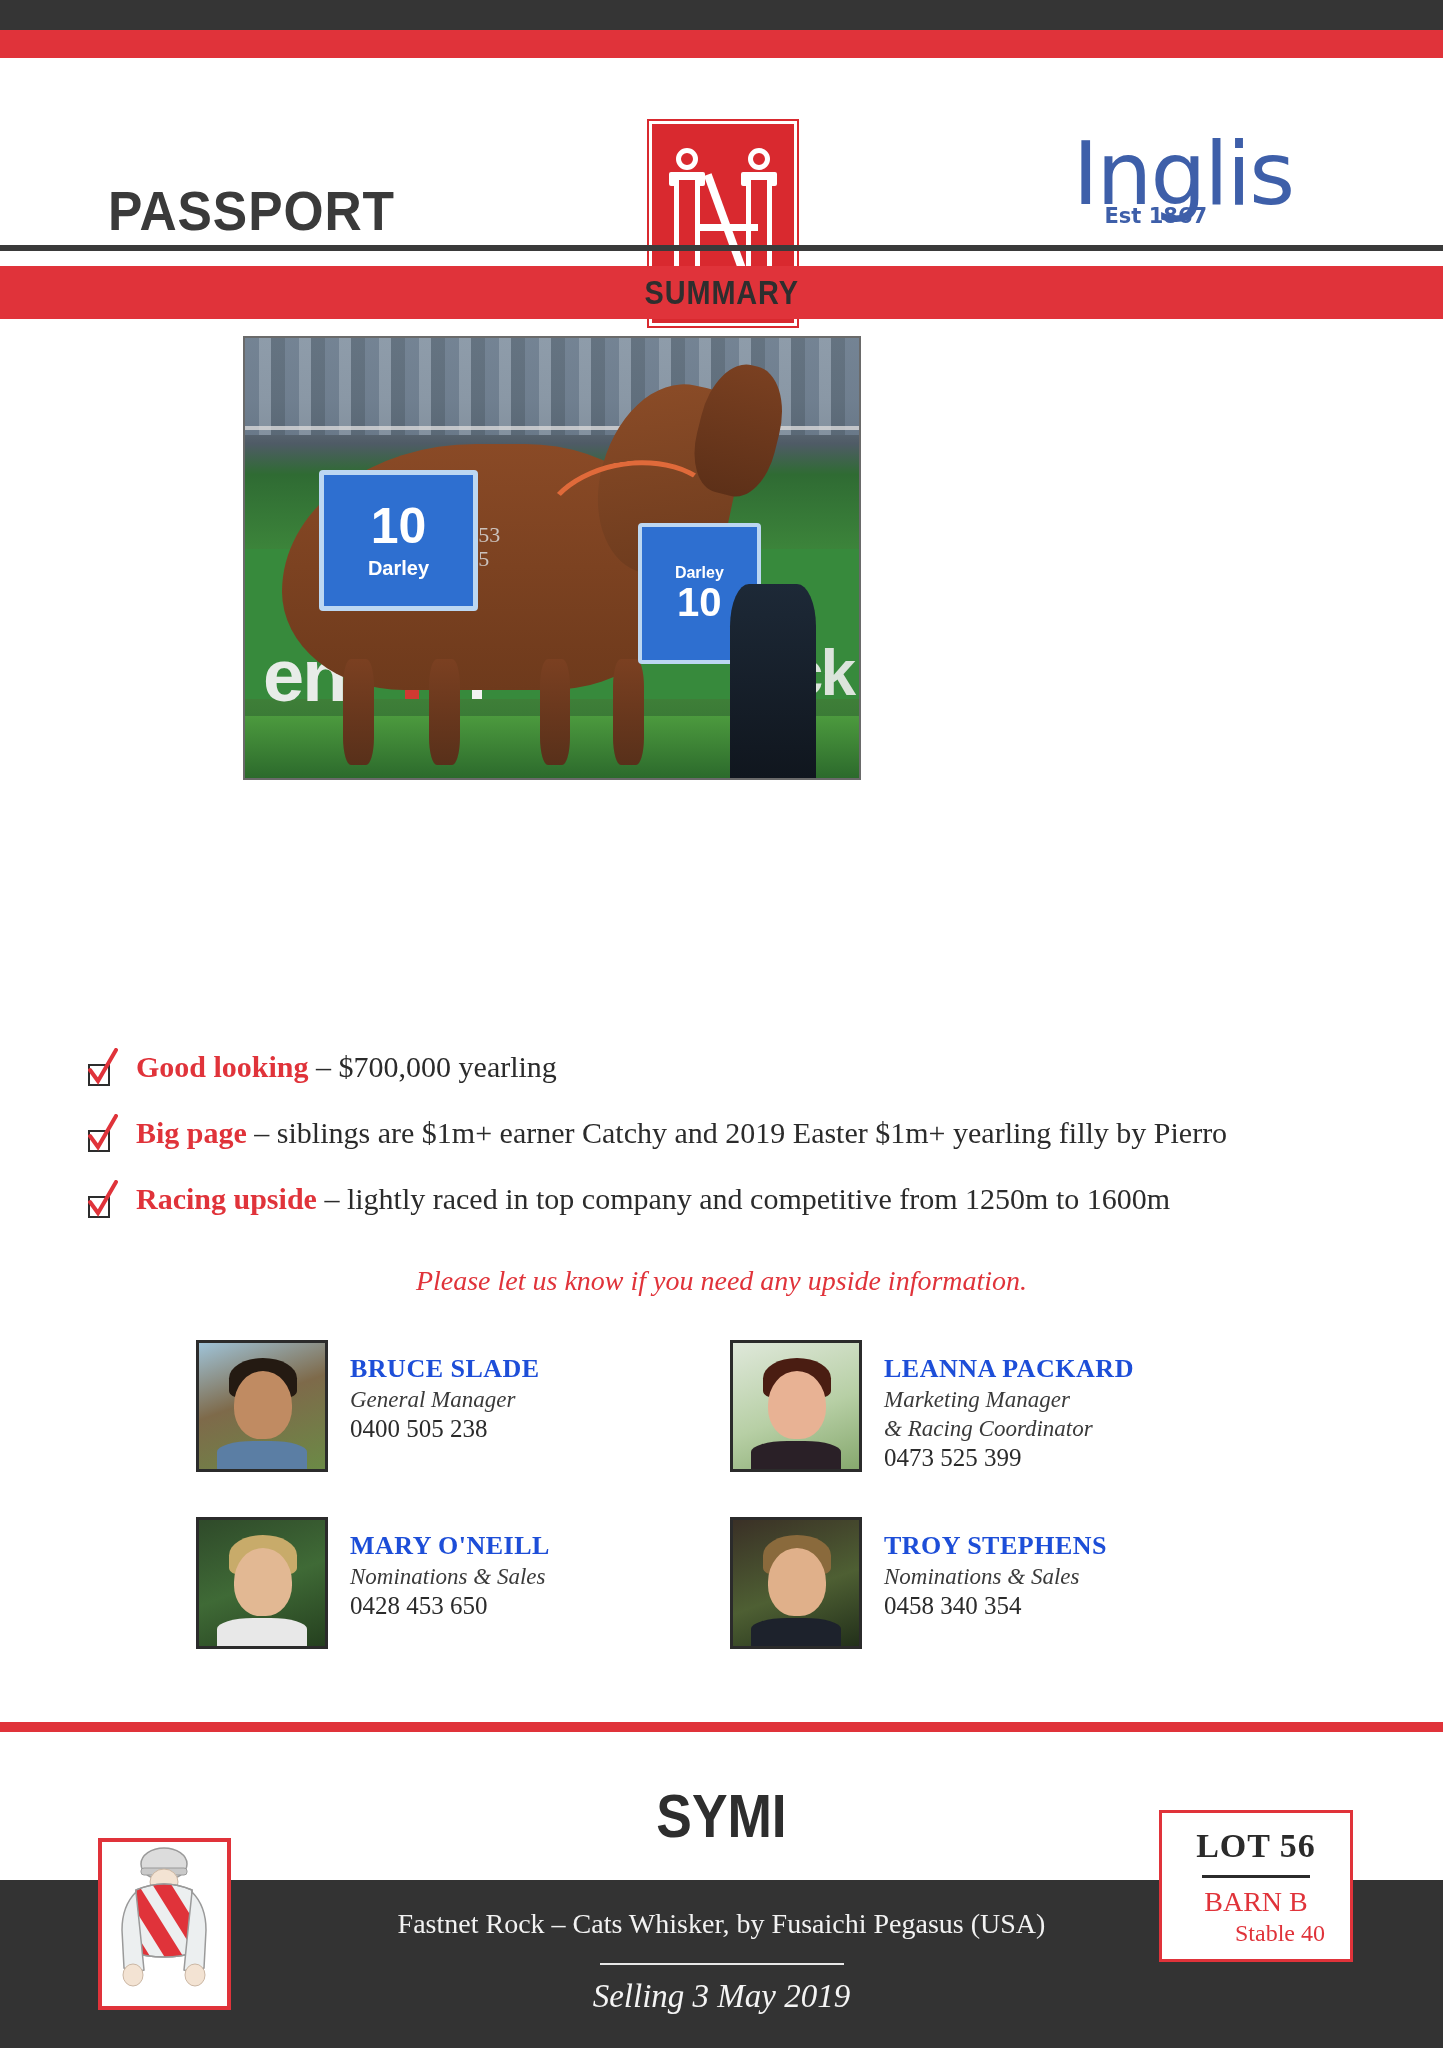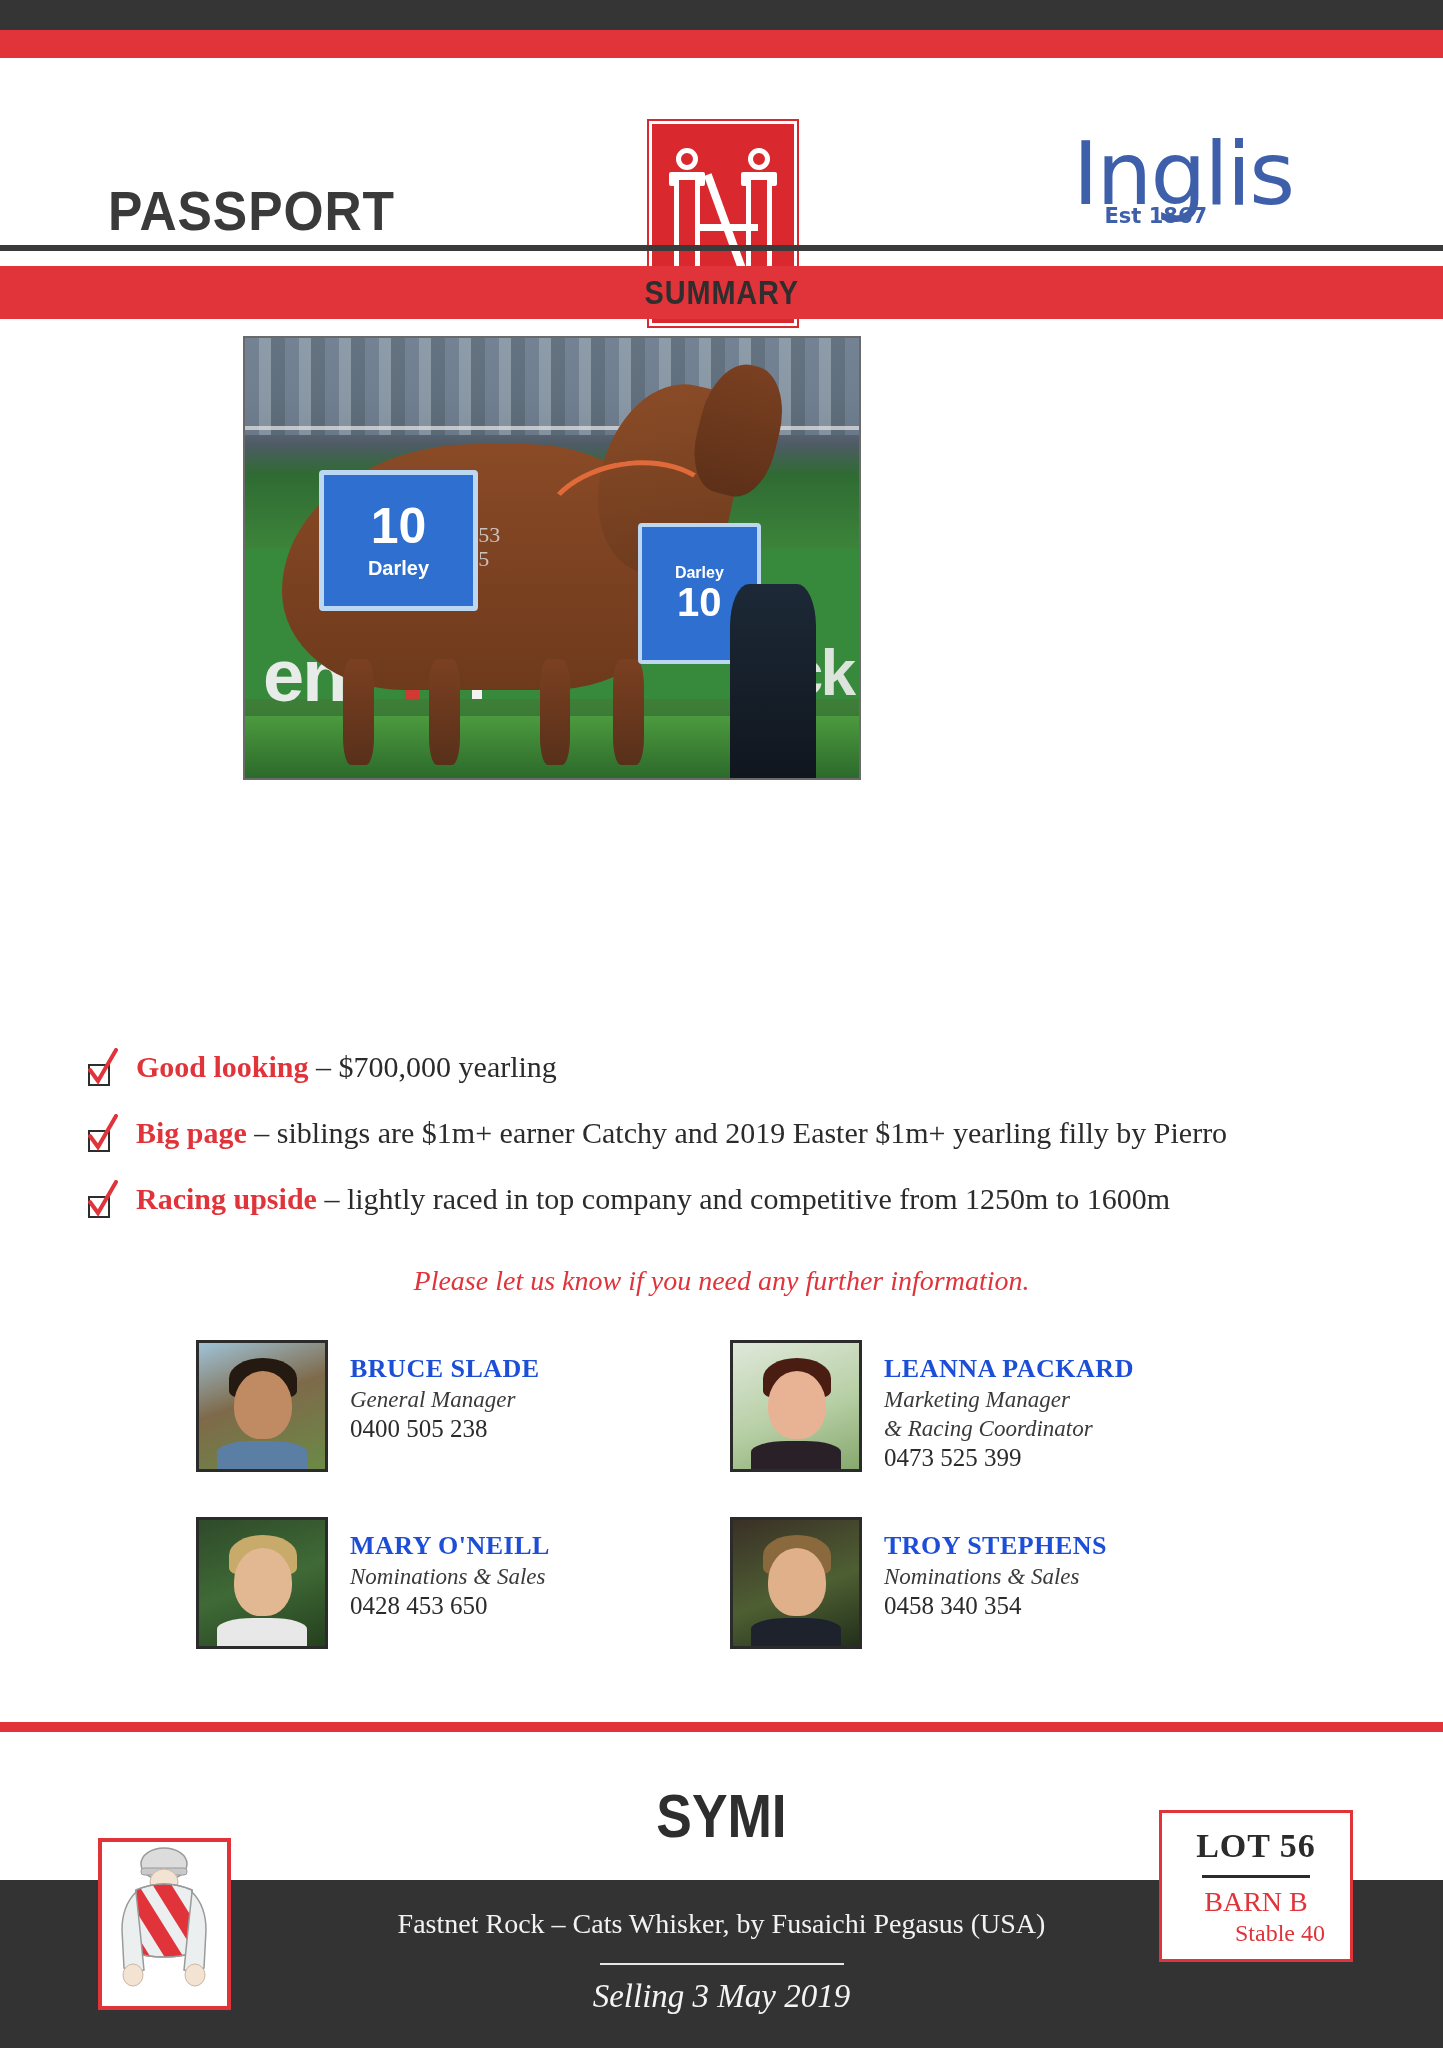--- a/index.html
+++ b/index.html
@@ -312,21 +312,21 @@
       <span class="check-icon">
         <span class="box"></span>
         <svg width="34" height="40" viewBox="0 0 34 40">
             <path d="M4 22 L12 33 L30 2" stroke="#e0333a" stroke-width="4" fill="none" stroke-linecap="round"></path>
           </svg>
       </span>
       <span class="bullet-text"><span class="bullet-lead">Racing upside</span><span> – lightly raced in top company and competitive from 1250m to 1600m</span></span>
     </div>
   </div>
 
-  <div class="contact-note">Please let us know if you need any further information.</div>
+  <div class="contact-note">Please let us know if you need any upside information.</div>
 
   <div class="contacts">
 
     <div class="contact-col">
       <div class="contact-card">
         <div class="headshot">
           <div class="hs-bg" style="background:linear-gradient(160deg,#9fc3d8 0%,#7e6a4a 45%,#6b8a46 100%)"></div>
           <div class="hs-hair" style="background:#241a12"></div>
           <div class="hs-face" style="background:#c08b62"></div>
           <div class="hs-body" style="background:#5b7ea4"></div>

